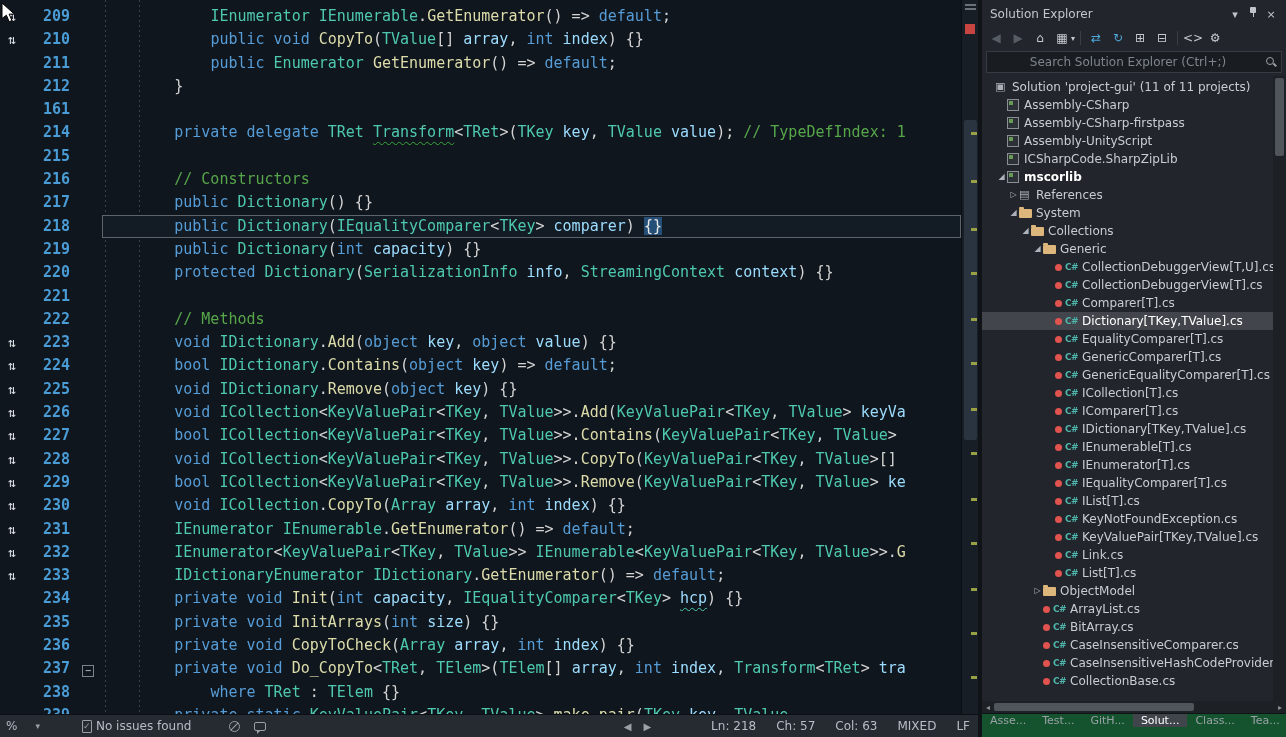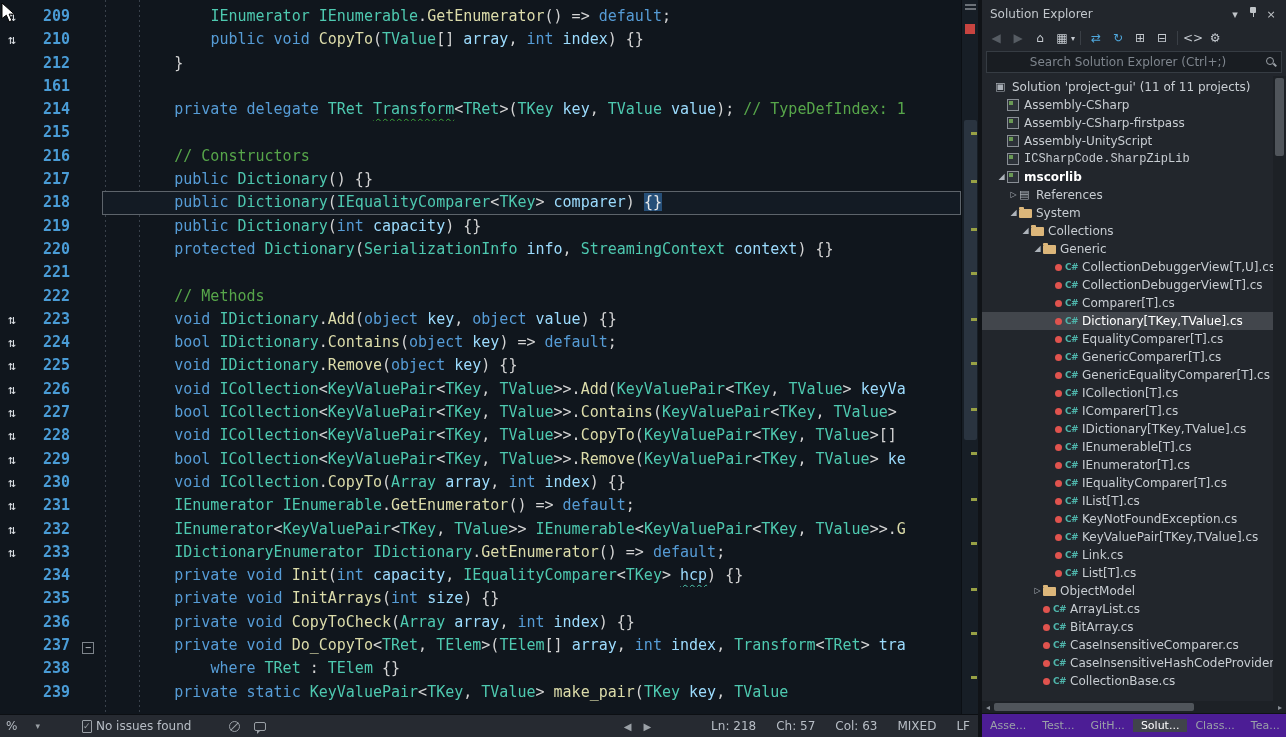--- a/index.html
+++ b/index.html
@@ -101,22 +101,22 @@
   .proj-ico { display:inline-block; width:12px; height:12px; border:1px solid #8A8F96;
     background:#2C3138; position:relative; }
   .proj-ico::after { content:""; position:absolute; left:1px; top:1px; right:5px; bottom:5px; background:#6A9955; }
   .tlabel { overflow:hidden; text-overflow:clip; }
   .bold { font-weight:bold; color:#FFFFFF; }
   .se-vscroll { position:absolute; top:0; bottom:0; right:0; width:13px; background:#1D2126; }
   .se-vthumb { position:absolute; left:2px; top:2px; width:9px; height:78px; background:#50555B; border-radius:2px; }
   .se-hscroll { height:12px; background:#1D2126; position:relative; display:flex; align-items:center; }
   .se-harrow { width:12px; text-align:center; color:#8A9097; font-size:8px; flex:none; }
   .se-hthumb { position:absolute; left:12px; width:200px; top:2px; height:8px; background:#50555B; border-radius:2px; }
-  .se-tabs { height:24px; background:#4c1d95; border-top:1px solid #101317; display:flex;
-    align-items:center; font-size:11px; }
+  .se-tabs { height:24px; background:#14532d; border-top:1px solid #101317; display:flex;
+    align-items:flex-start; font-size:11px; }
   .se-tab { padding:0 8px; display:flex; align-items:center; color:#9BA1A8; }
   .se-tab.active { background:#40444B; color:#FFFFFF; }
 </style>
 </head>
 <body>
 
 <div class="app">
 
   <div class="left-col">
     <div class="editor">
@@ -128,20 +128,26 @@
               <span class="lmargin">⇅</span>
               <span class="lnum">209</span>
               <span class="lfold"></span>
               <span class="lcode">            <span class="tk-t">IEnumerator</span><span class="tk-p"> </span><span class="tk-t">IEnumerable</span><span class="tk-p">.</span><span class="tk-m">GetEnumerator</span><span class="tk-p">() =&gt; </span><span class="tk-k">default</span><span class="tk-p">;</span></span>
             </div>
             <div class="line">
               <span class="lmargin">⇅</span>
               <span class="lnum">210</span>
               <span class="lfold"></span>
               <span class="lcode">            <span class="tk-k">public</span><span class="tk-p"> </span><span class="tk-k">void</span><span class="tk-p"> </span><span class="tk-m">CopyTo</span><span class="tk-p">(</span><span class="tk-t">TValue</span><span class="tk-p">[] </span><span class="tk-v">array</span><span class="tk-p">, </span><span class="tk-k">int</span><span class="tk-p"> </span><span class="tk-v">index</span><span class="tk-p">) {}</span></span>
+            </div>
+            <div class="line">
+              <span class="lmargin"></span>
+              <span class="lnum">211</span>
+              <span class="lfold"></span>
+              <span class="lcode">            <span class="tk-k">public</span><span class="tk-p"> </span><span class="tk-t">Enumerator</span><span class="tk-p"> </span><span class="tk-m">GetEnumerator</span><span class="tk-p">() =&gt; </span><span class="tk-k">default</span><span class="tk-p">;</span></span>
             </div>
             <div class="line">
               <span class="lmargin"></span>
               <span class="lnum">212</span>
               <span class="lfold"></span>
               <span class="lcode">        <span class="tk-p">}</span></span>
             </div>
             <div class="line">
               <span class="lmargin"></span>
               <span class="lnum">161</span>
@@ -410,21 +416,21 @@
             </span>
             <span class="tlabel">Assembly-CSharp-firstpass</span>
           </div>
           <div class="trow" style="padding-left: 14px;">
             <span class="tarrow"></span>
             <span class="ticon">
               <span class="proj-ico"></span>
             </span>
             <span class="tlabel">Assembly-UnityScript</span>
           </div>
-          <div class="trow" style="padding-left: 14px; font-family: Liberation Mono, monospace;">
+          <div class="trow" style="padding-left: 14px;">
             <span class="tarrow"></span>
             <span class="ticon">
               <span class="proj-ico"></span>
             </span>
             <span class="tlabel">ICSharpCode.SharpZipLib</span>
           </div>
           <div class="trow" style="padding-left: 14px;">
             <span class="tarrow">◢</span>
             <span class="ticon">
               <span class="proj-ico"></span>

